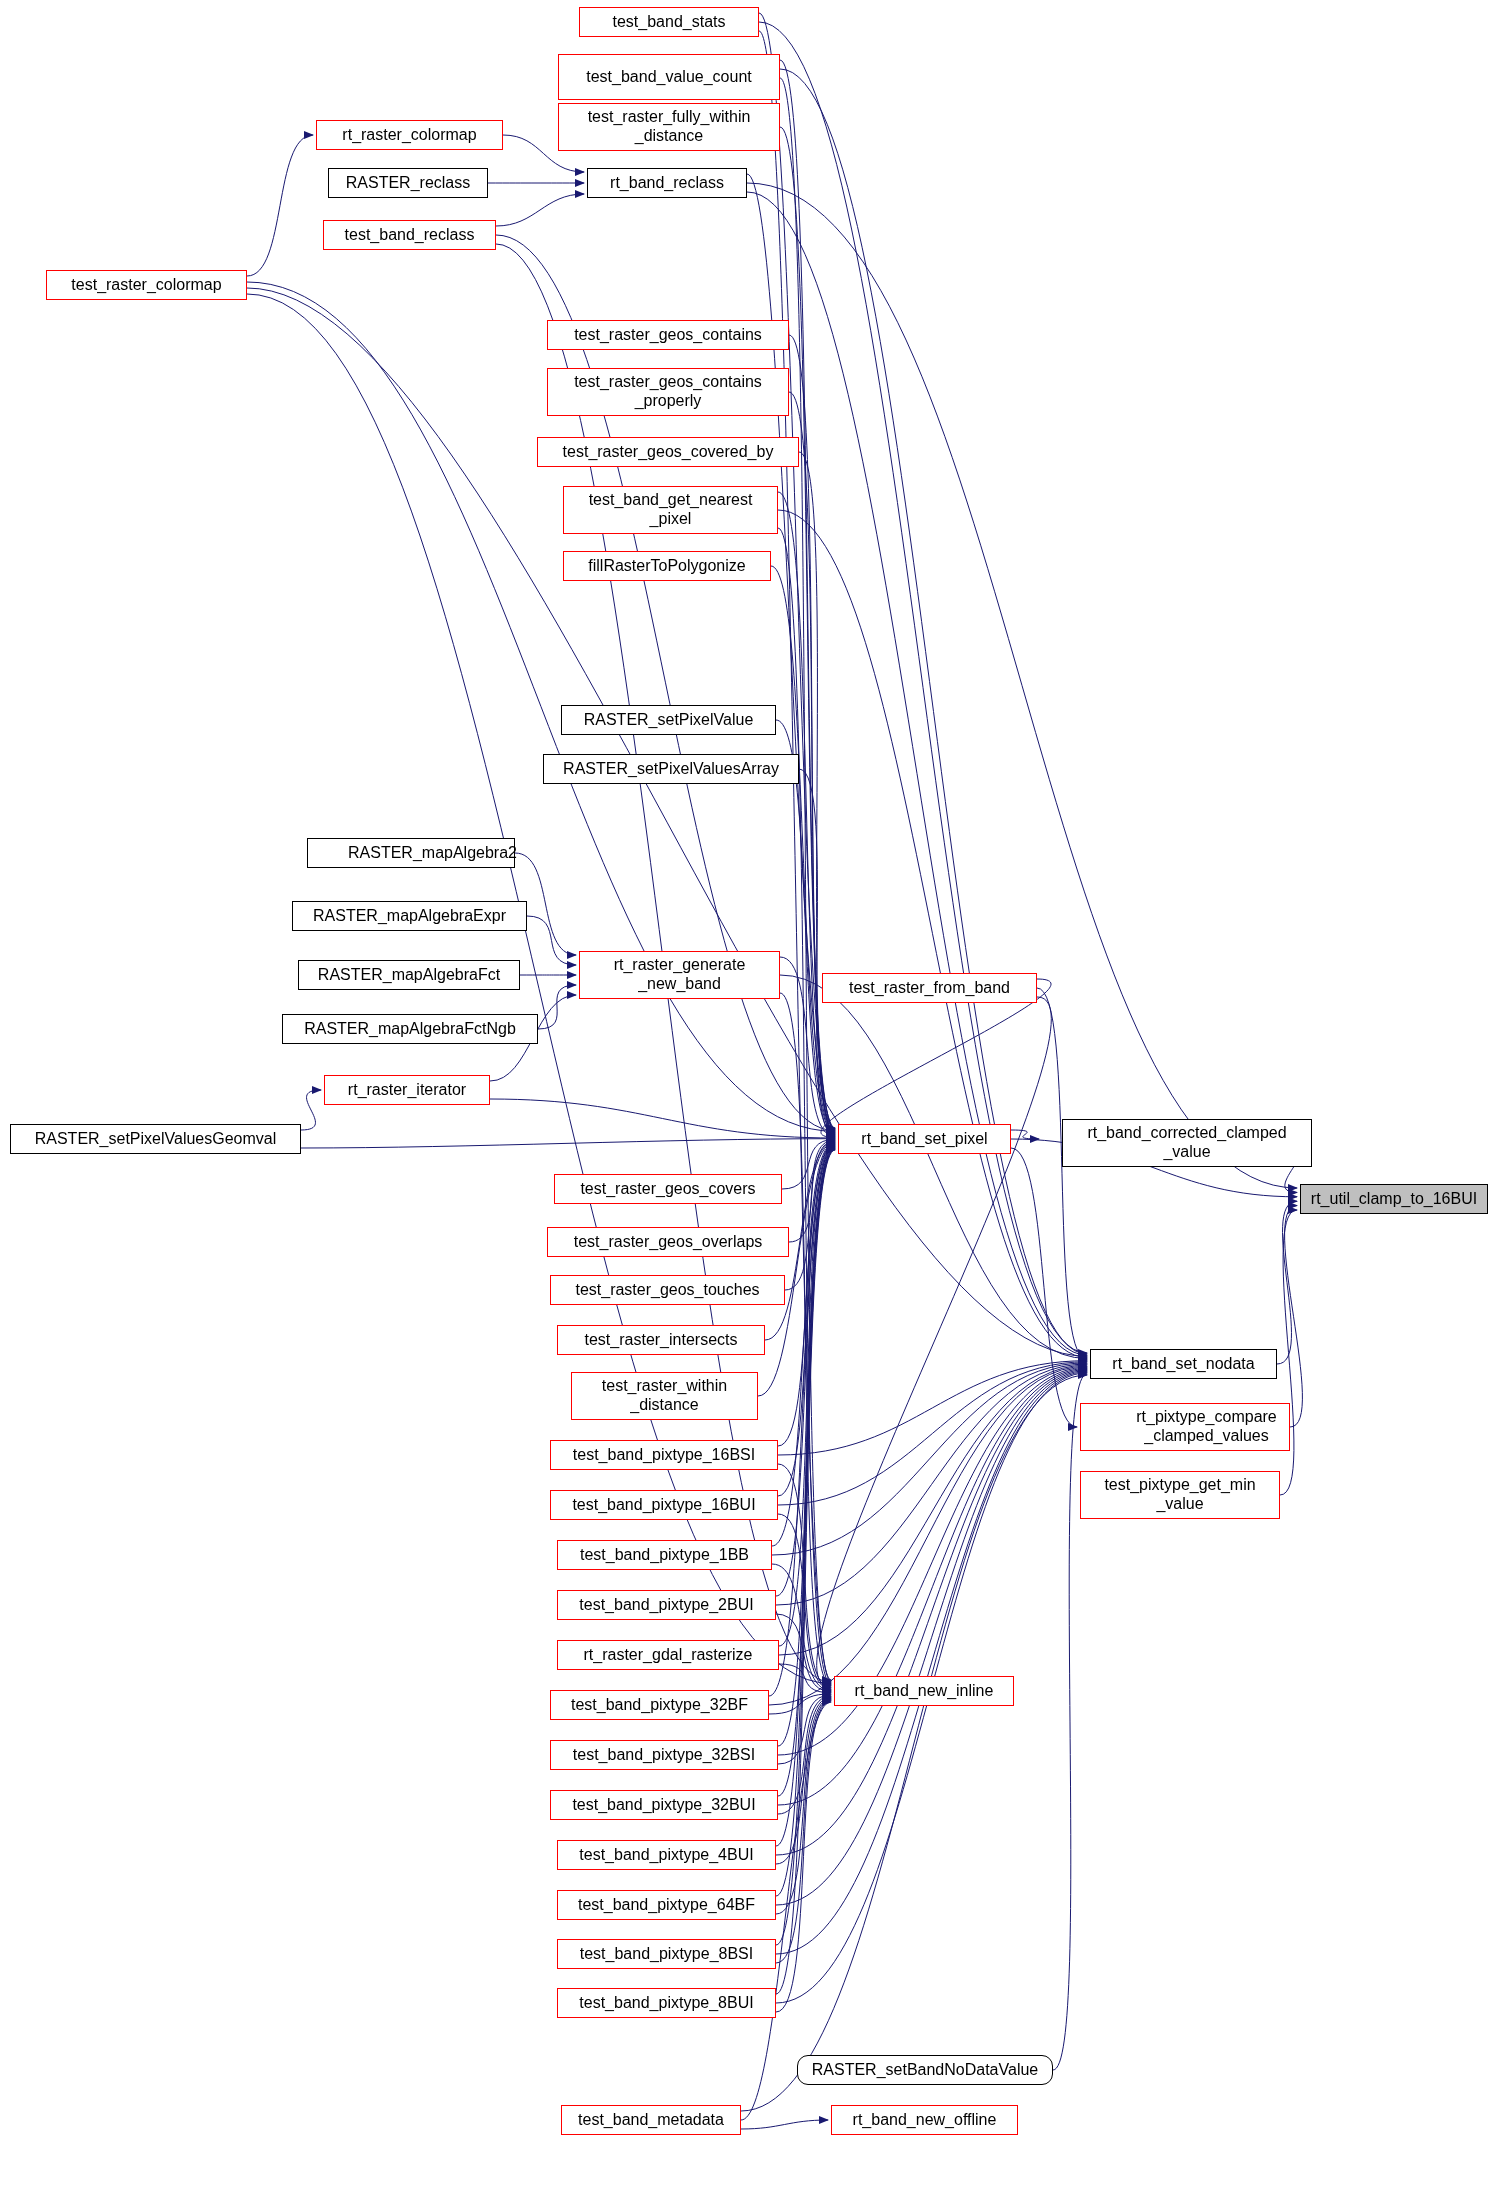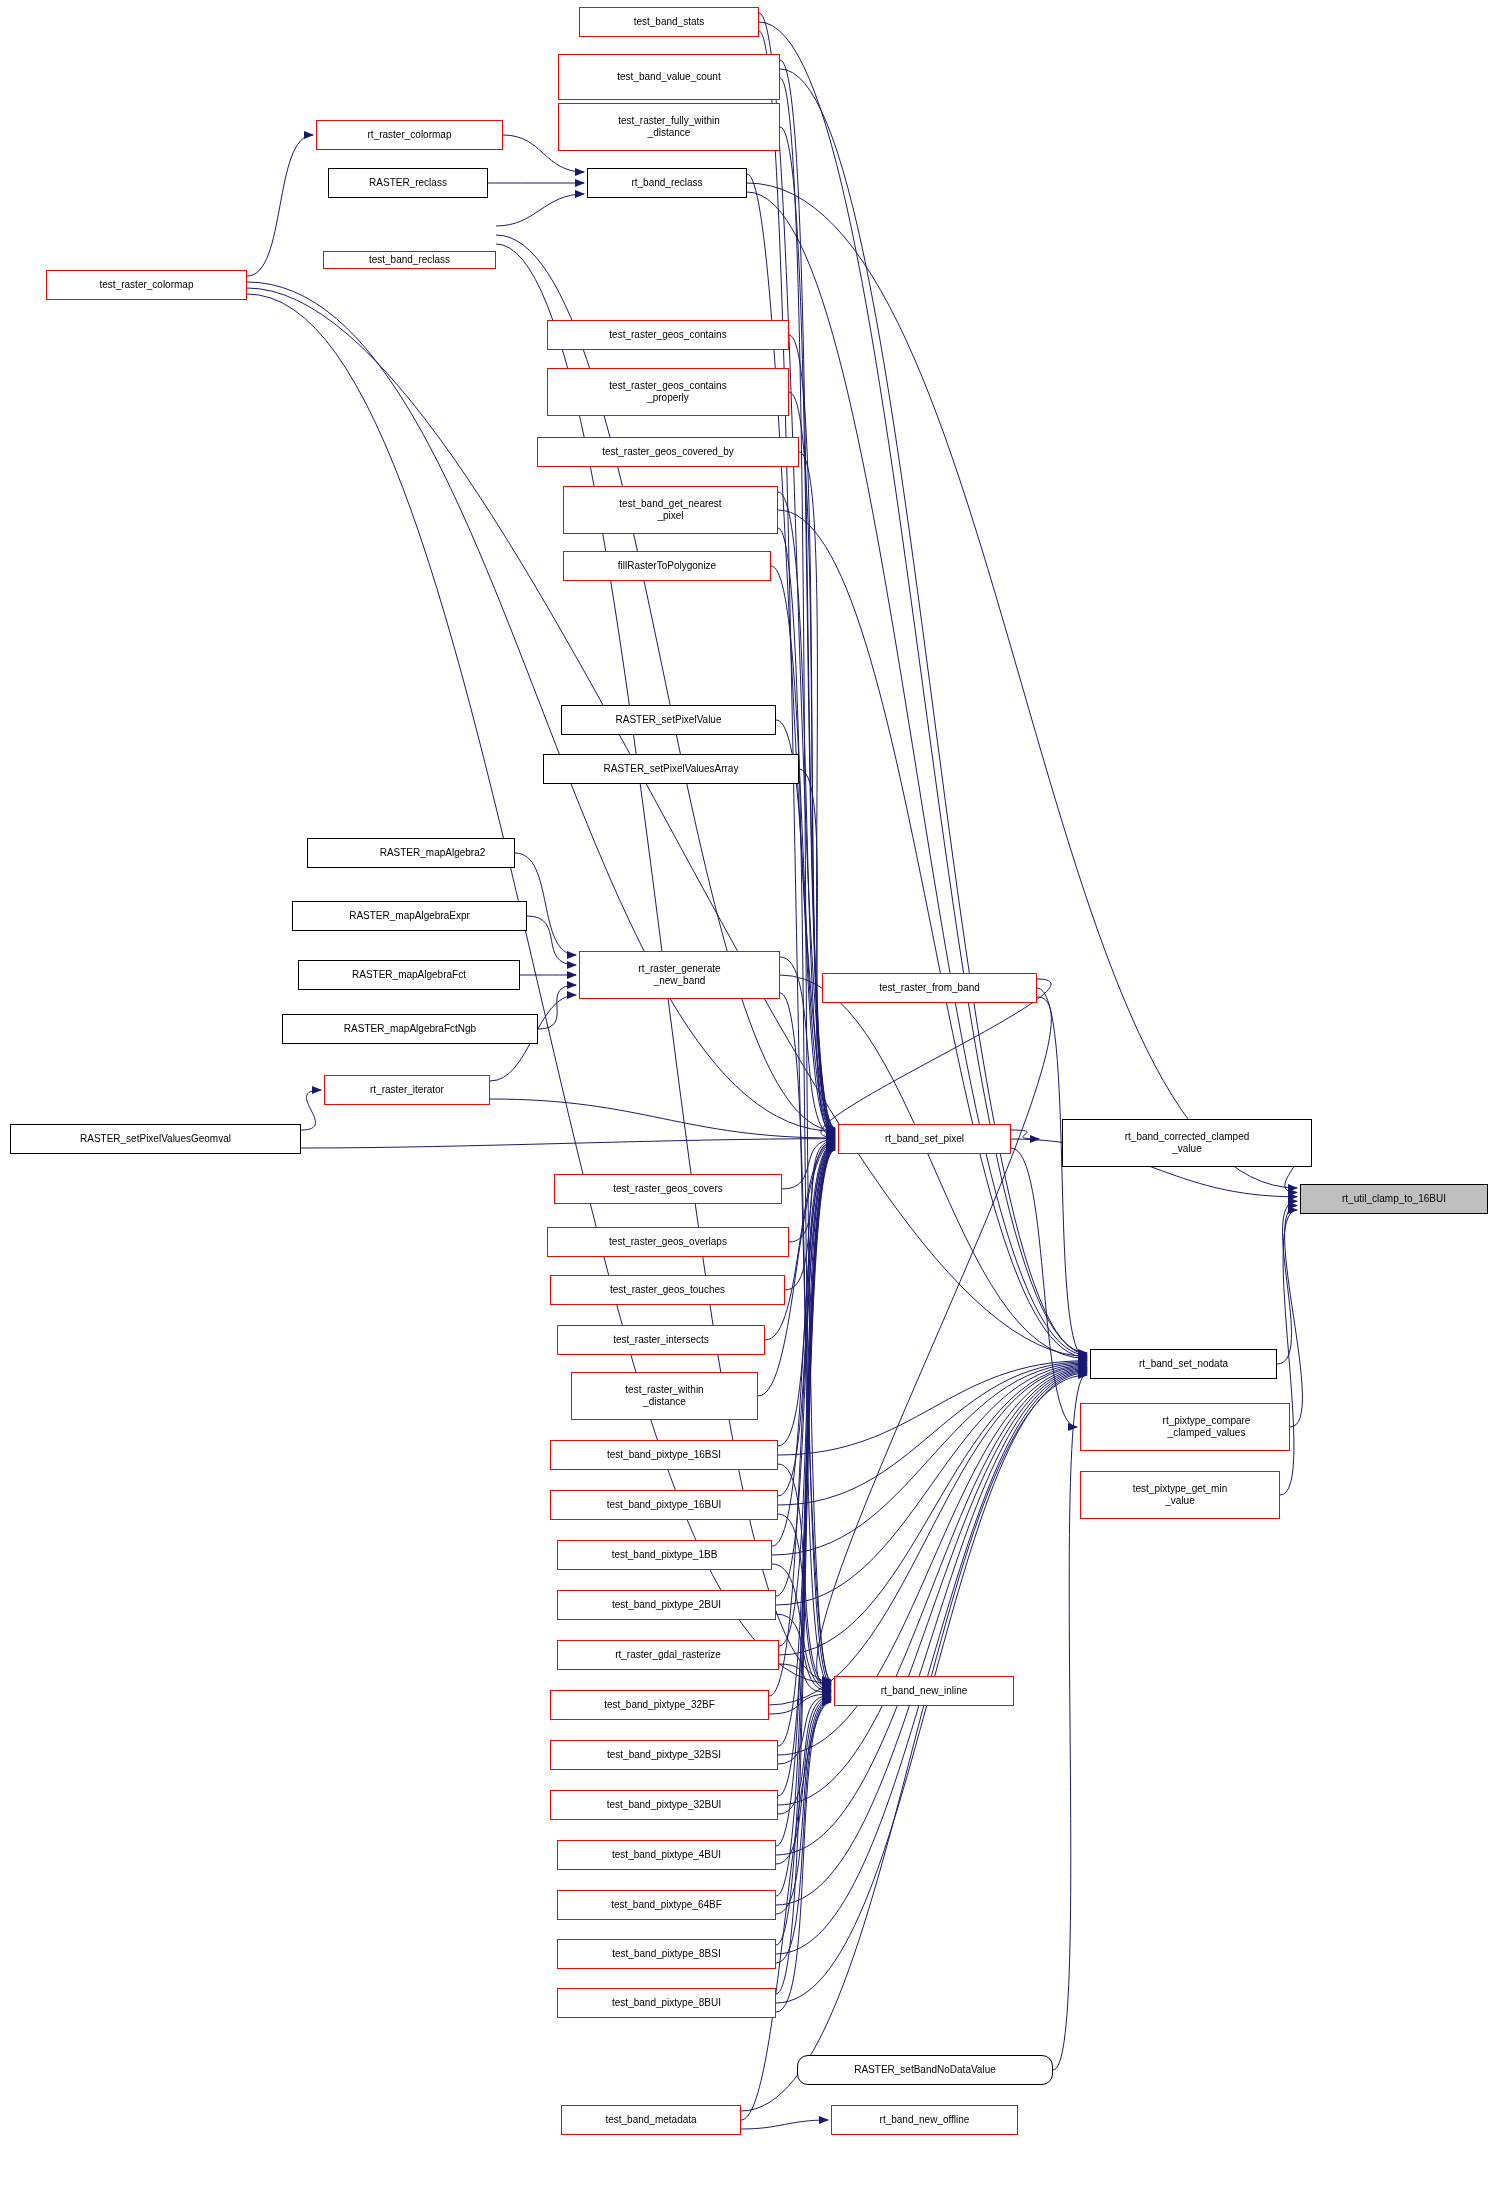--- a/index.html
+++ b/index.html
@@ -12,21 +12,21 @@
   #edge-layer{
     position:absolute;left:0;top:0;width:100%;height:100%;
     z-index:1;pointer-events:none;
   }
   .edge{fill:none;stroke:var(--edge,#191970);stroke-width:1;}
   .arrowhead-fill{fill:var(--edge,#191970);}
   .node{
     position:absolute;z-index:2;box-sizing:border-box;
     display:flex;flex-direction:column;align-items:center;justify-content:center;
     background:#fff;border:1px solid #000;
-    font-size:10px;line-height:1.18;color:#000;cursor:pointer;
+    font-size:16px;line-height:1.18;color:#000;cursor:pointer;
     text-align:center;
   }
   .node div{white-space:nowrap;}
   .node.red{border-color:var(--red,#ff0000);}
   .node.black{border-color:var(--black,#000000);}
   .node.target{border-color:#000;background:var(--target-fill,#bfbfbf);}
 </style>
 </head>
 <body>
 
@@ -144,21 +144,21 @@
     </div>
     <div class="node red" style="left: 316px; top: 120px; width: 187px; height: 30px;">
       <div>rt_raster_colormap</div>
     </div>
     <div class="node black" style="left: 328px; top: 168px; width: 160px; height: 30px;">
       <div>RASTER_reclass</div>
     </div>
     <div class="node black" style="left: 587px; top: 168px; width: 160px; height: 30px;">
       <div>rt_band_reclass</div>
     </div>
-    <div class="node red" style="left: 323px; top: 220px; width: 173px; height: 18px; margin-top: 31px;">
+    <div class="node red" style="left: 323px; top: 220px; width: 173px; height: 30px;">
       <div>test_band_reclass</div>
     </div>
     <div class="node red" style="left: 46px; top: 270px; width: 201px; height: 30px;">
       <div>test_raster_colormap</div>
     </div>
     <div class="node red" style="left: 547px; top: 320px; width: 242px; height: 30px;">
       <div>test_raster_geos_contains</div>
     </div>
     <div class="node red" style="left: 547px; top: 368px; width: 242px; height: 48px;">
       <div>test_raster_geos_contains</div>

